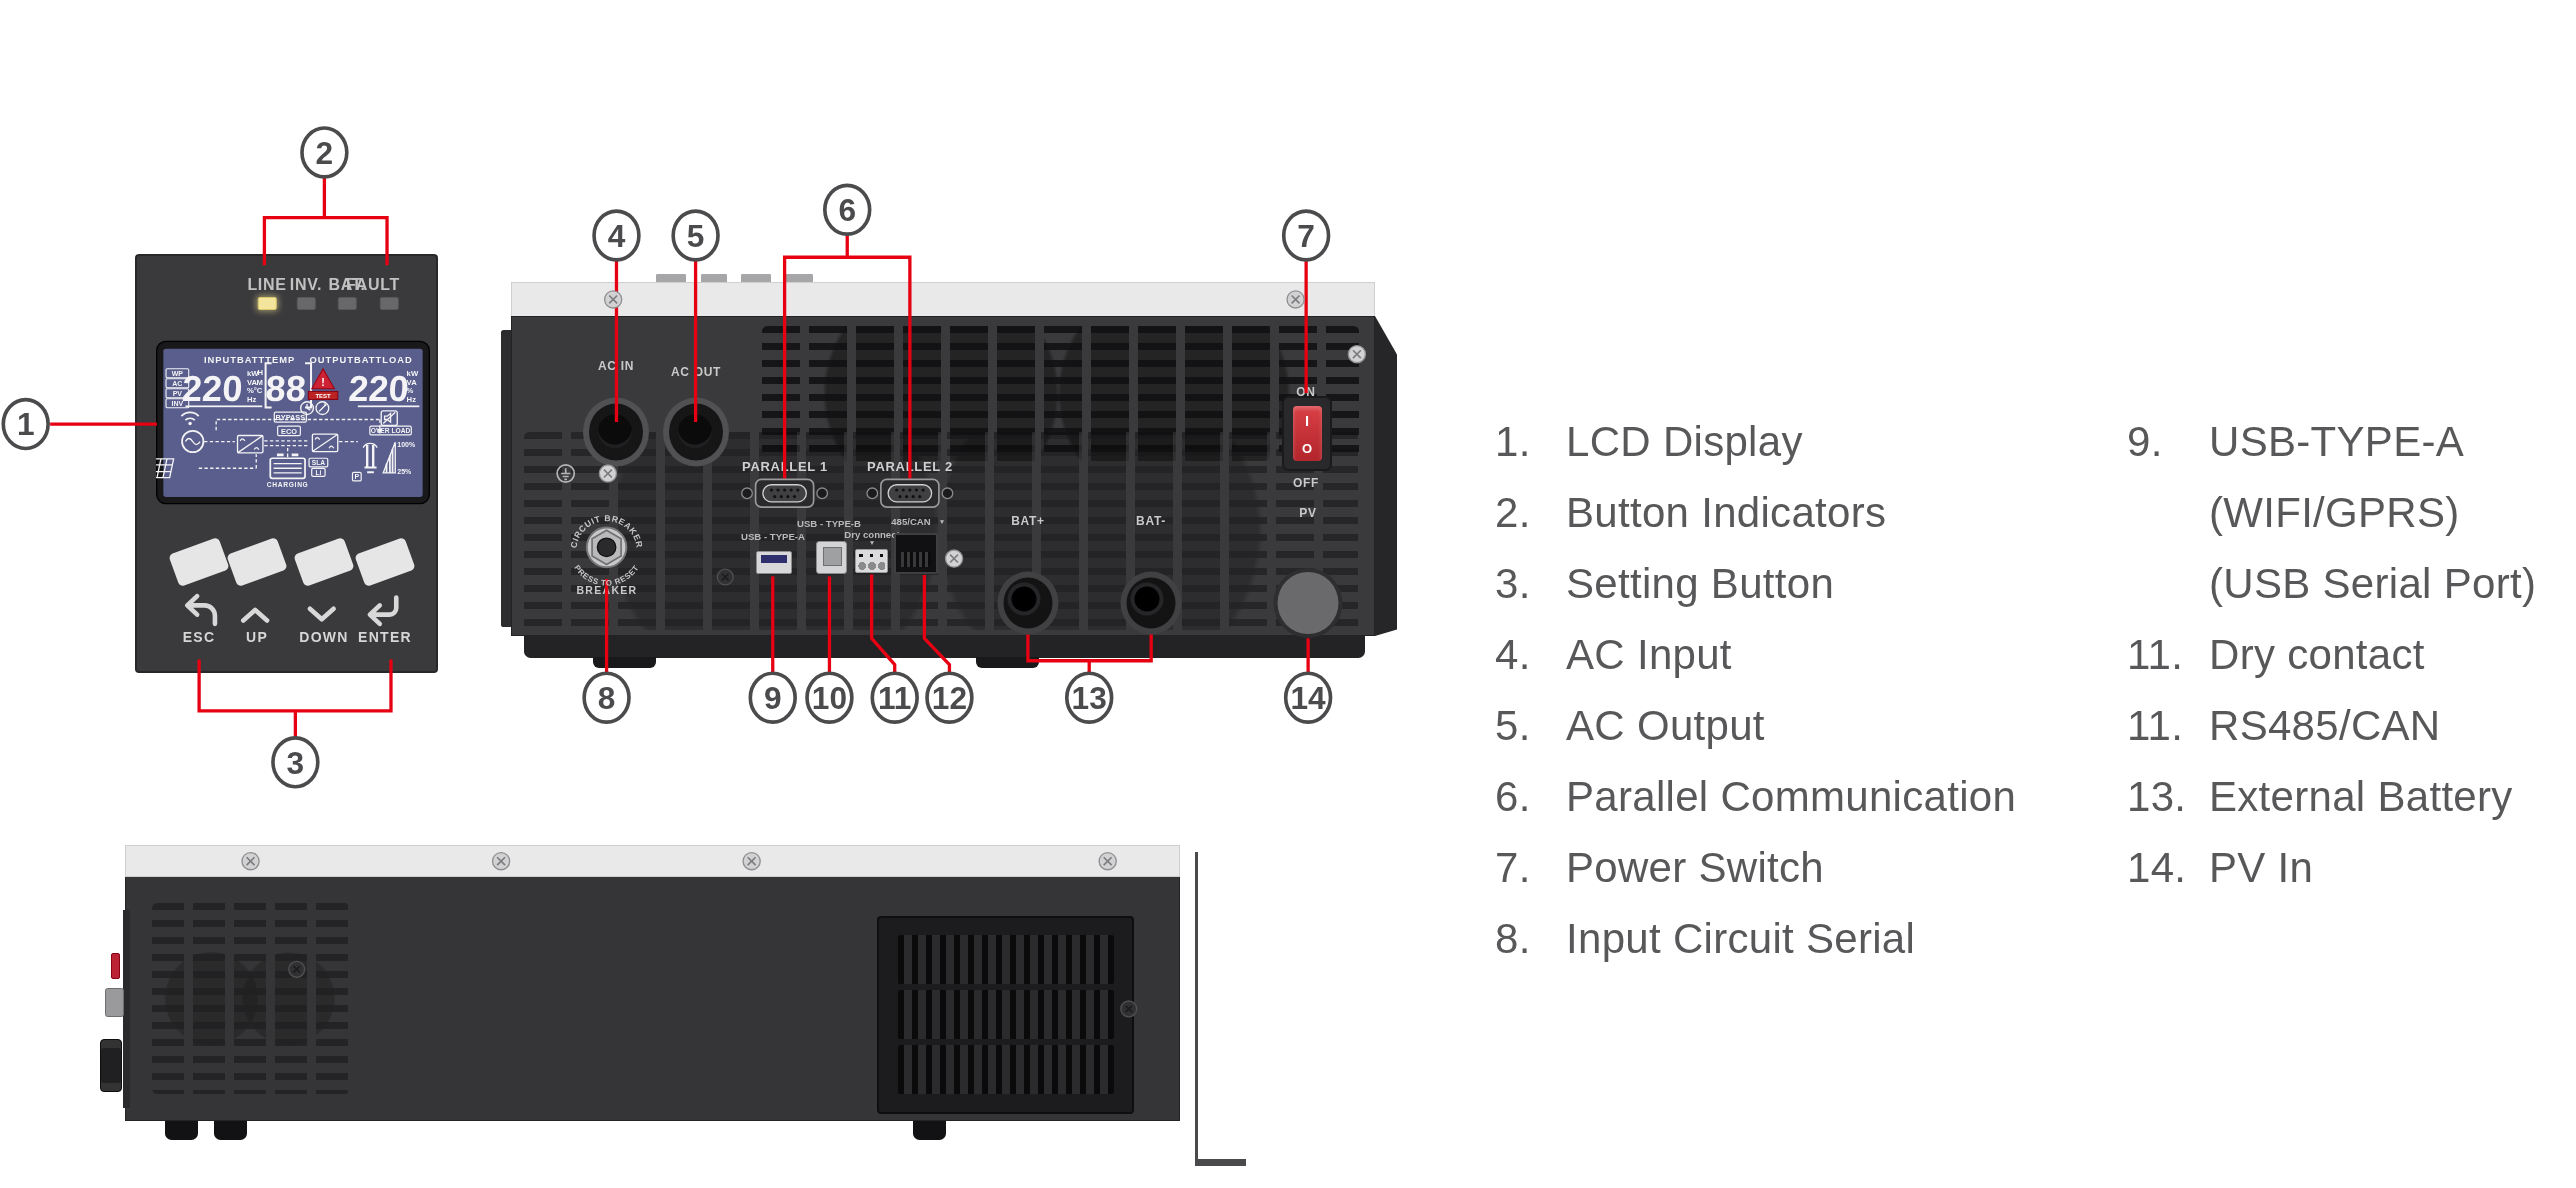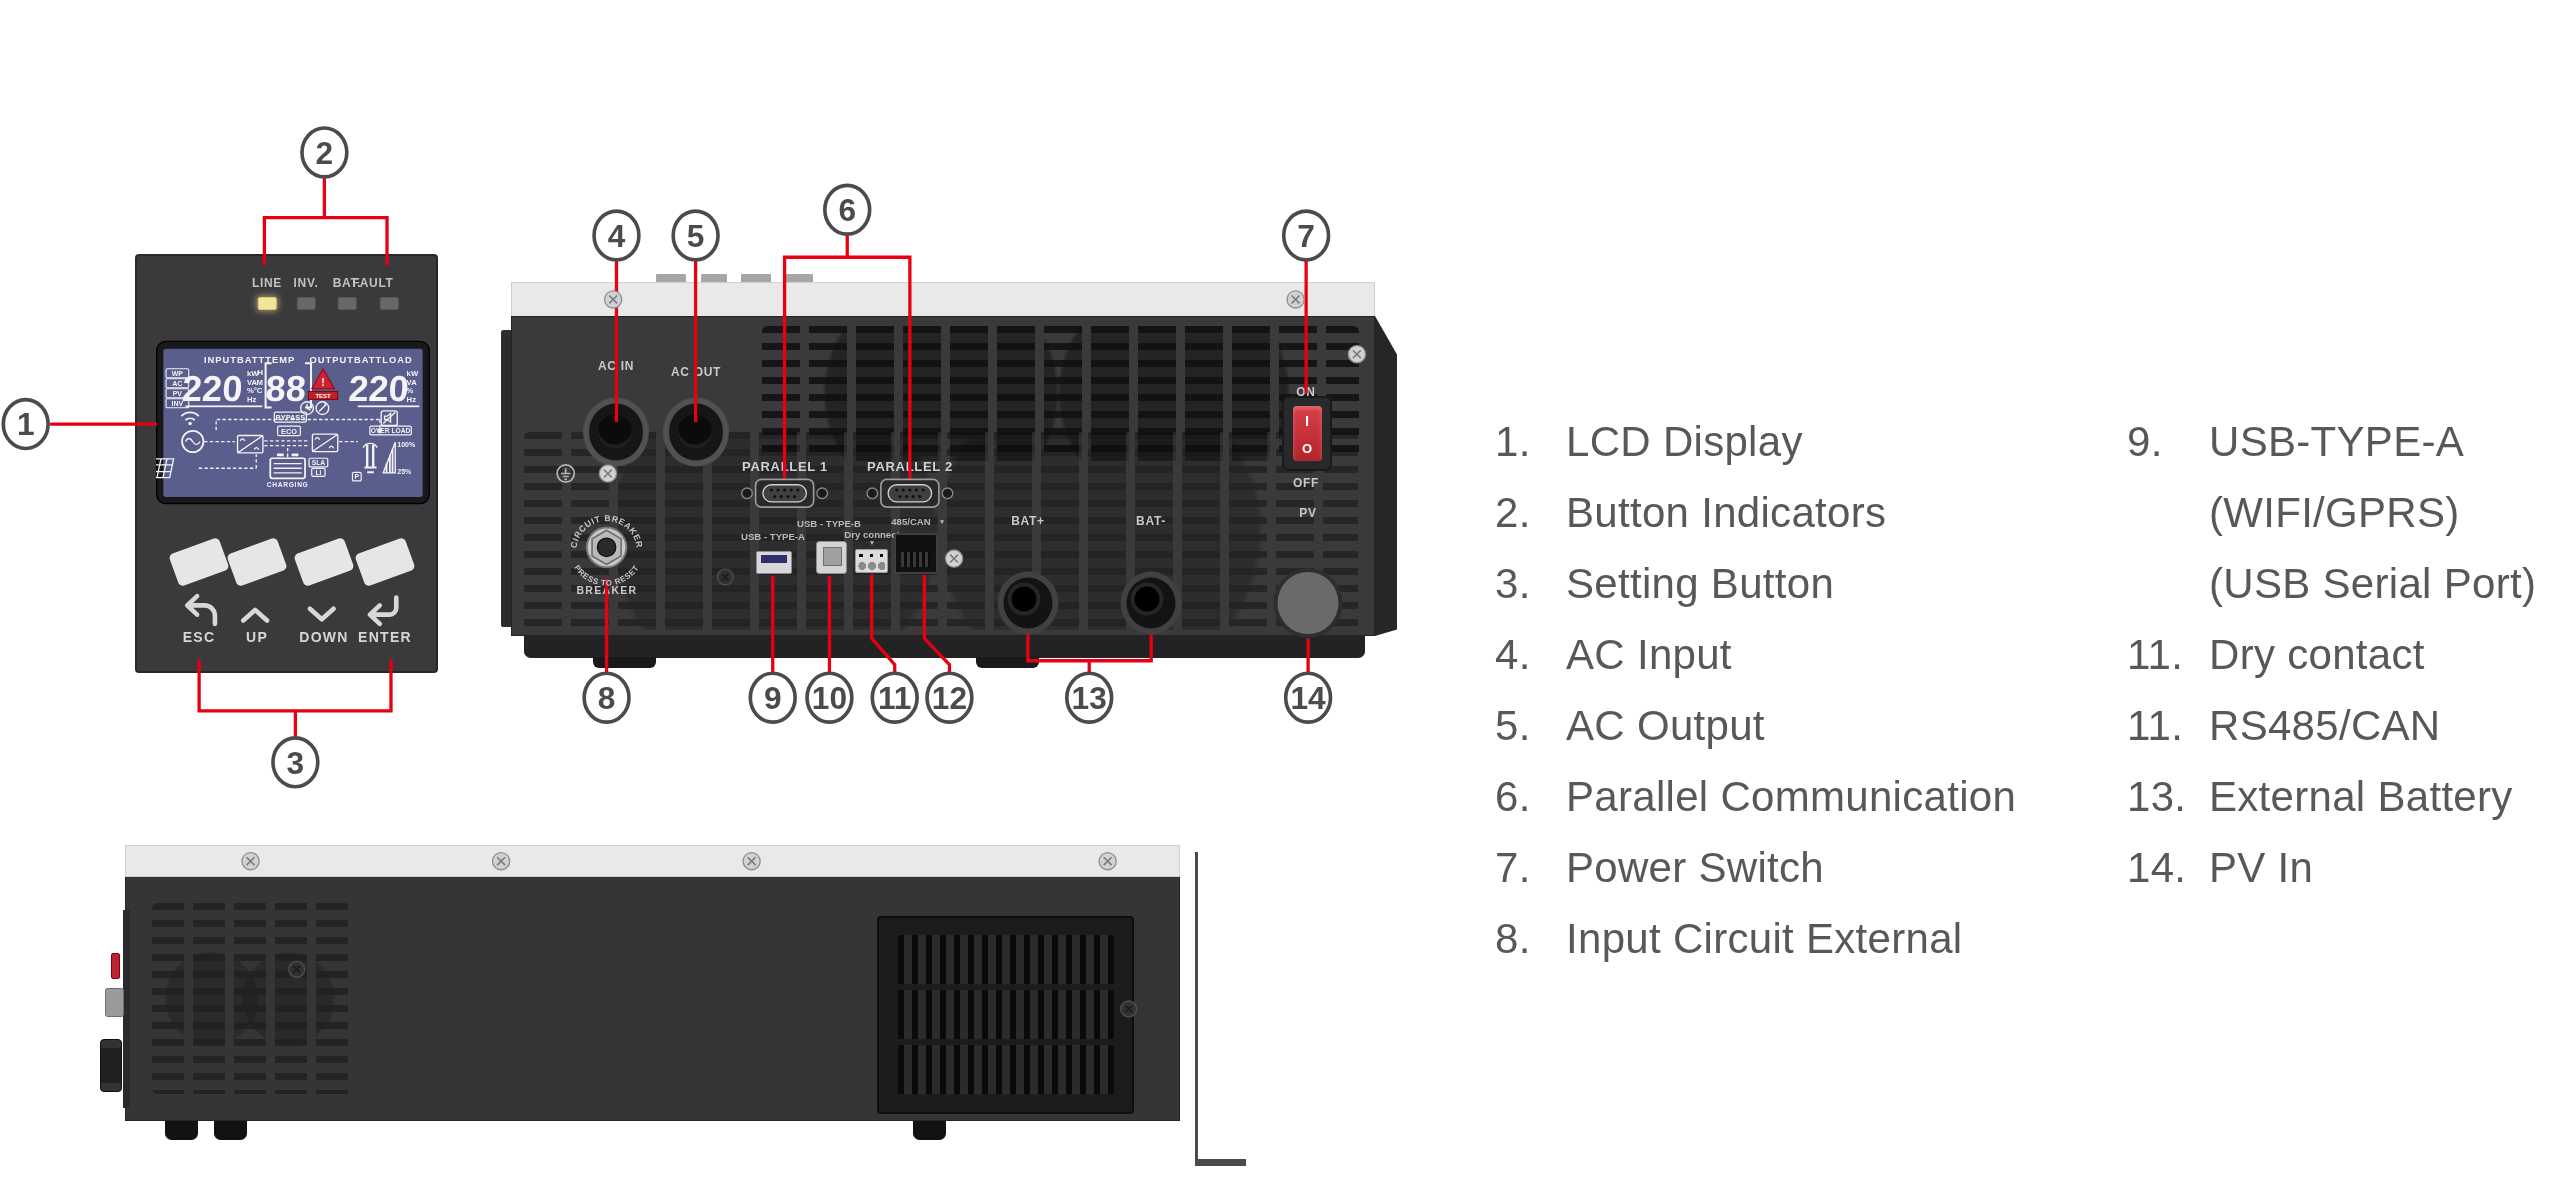--- a/index.html
+++ b/index.html
@@ -10,21 +10,21 @@
   html,body{width:2576px;height:1189px;background:#fff;overflow:hidden;
     font-family:"Liberation Sans", sans-serif;}
   #stage{position:absolute;inset:0;width:2576px;height:1189px;background:#fff;}
   .abs{position:absolute;}
   .cx{transform:translateX(-50%);}
   .nowrap{white-space:nowrap;}
 
   
   .front{left:135px;top:254px;width:303px;height:419px;background:var(--body);
     border:2px solid #28282a;border-radius:4px;}
-  .led-label{top:20px;color:#c2c2c2;font-size:12px;font-weight:bold;letter-spacing:0.7px;}
+  .led-label{top:20px;color:#c2c2c2;font-size:16px;font-weight:bold;letter-spacing:0.7px;}
   .led{top:41px;width:18.5px;height:12.5px;border-radius:2px;background:#68686a;border:1.3px solid #58585a;}
   .led.on{background:#f4e59c;border-color:#d8c univ06a;border-color:#d9c76a;box-shadow:0 0 6.6px 1.3px rgba(244,229,156,.55);}
   .lcd-frame{left:18.5px;top:84px;width:274px;height:165px;}
 
   .diamond{top:289px;width:53px;height:34px;background:#e6e6e7;border-radius:4.6px;
     transform:translateX(-50%) rotate(-20deg);}
   .btn-label{top:373px;color:#d6d6d6;font-size:14px;font-weight:bold;letter-spacing:1.3px;}
 
   
   .rear-strip{left:511px;top:282px;width:864px;height:34px;background:var(--strip);
@@ -372,21 +372,21 @@
     <div class="legend-row">
         <span class="legend-num lw">6.</span>
         <span>Parallel Communication</span>
       </div>
     <div class="legend-row">
         <span class="legend-num lw">7.</span>
         <span>Power Switch</span>
       </div>
     <div class="legend-row">
         <span class="legend-num lw">8.</span>
-        <span>Input Circuit External</span>
+        <span>Input Circuit Serial</span>
       </div>
   </div>
   <div class="abs legend-col" style="left:2127px;top:406px;width:448px">
     <div class="legend-row">
         <span class="legend-num rw">9.</span>
         <span>USB-TYPE-A</span>
       </div>
     <div class="legend-row">
         <span class="legend-num rw"></span>
         <span>(WIFI/GPRS)</span>

